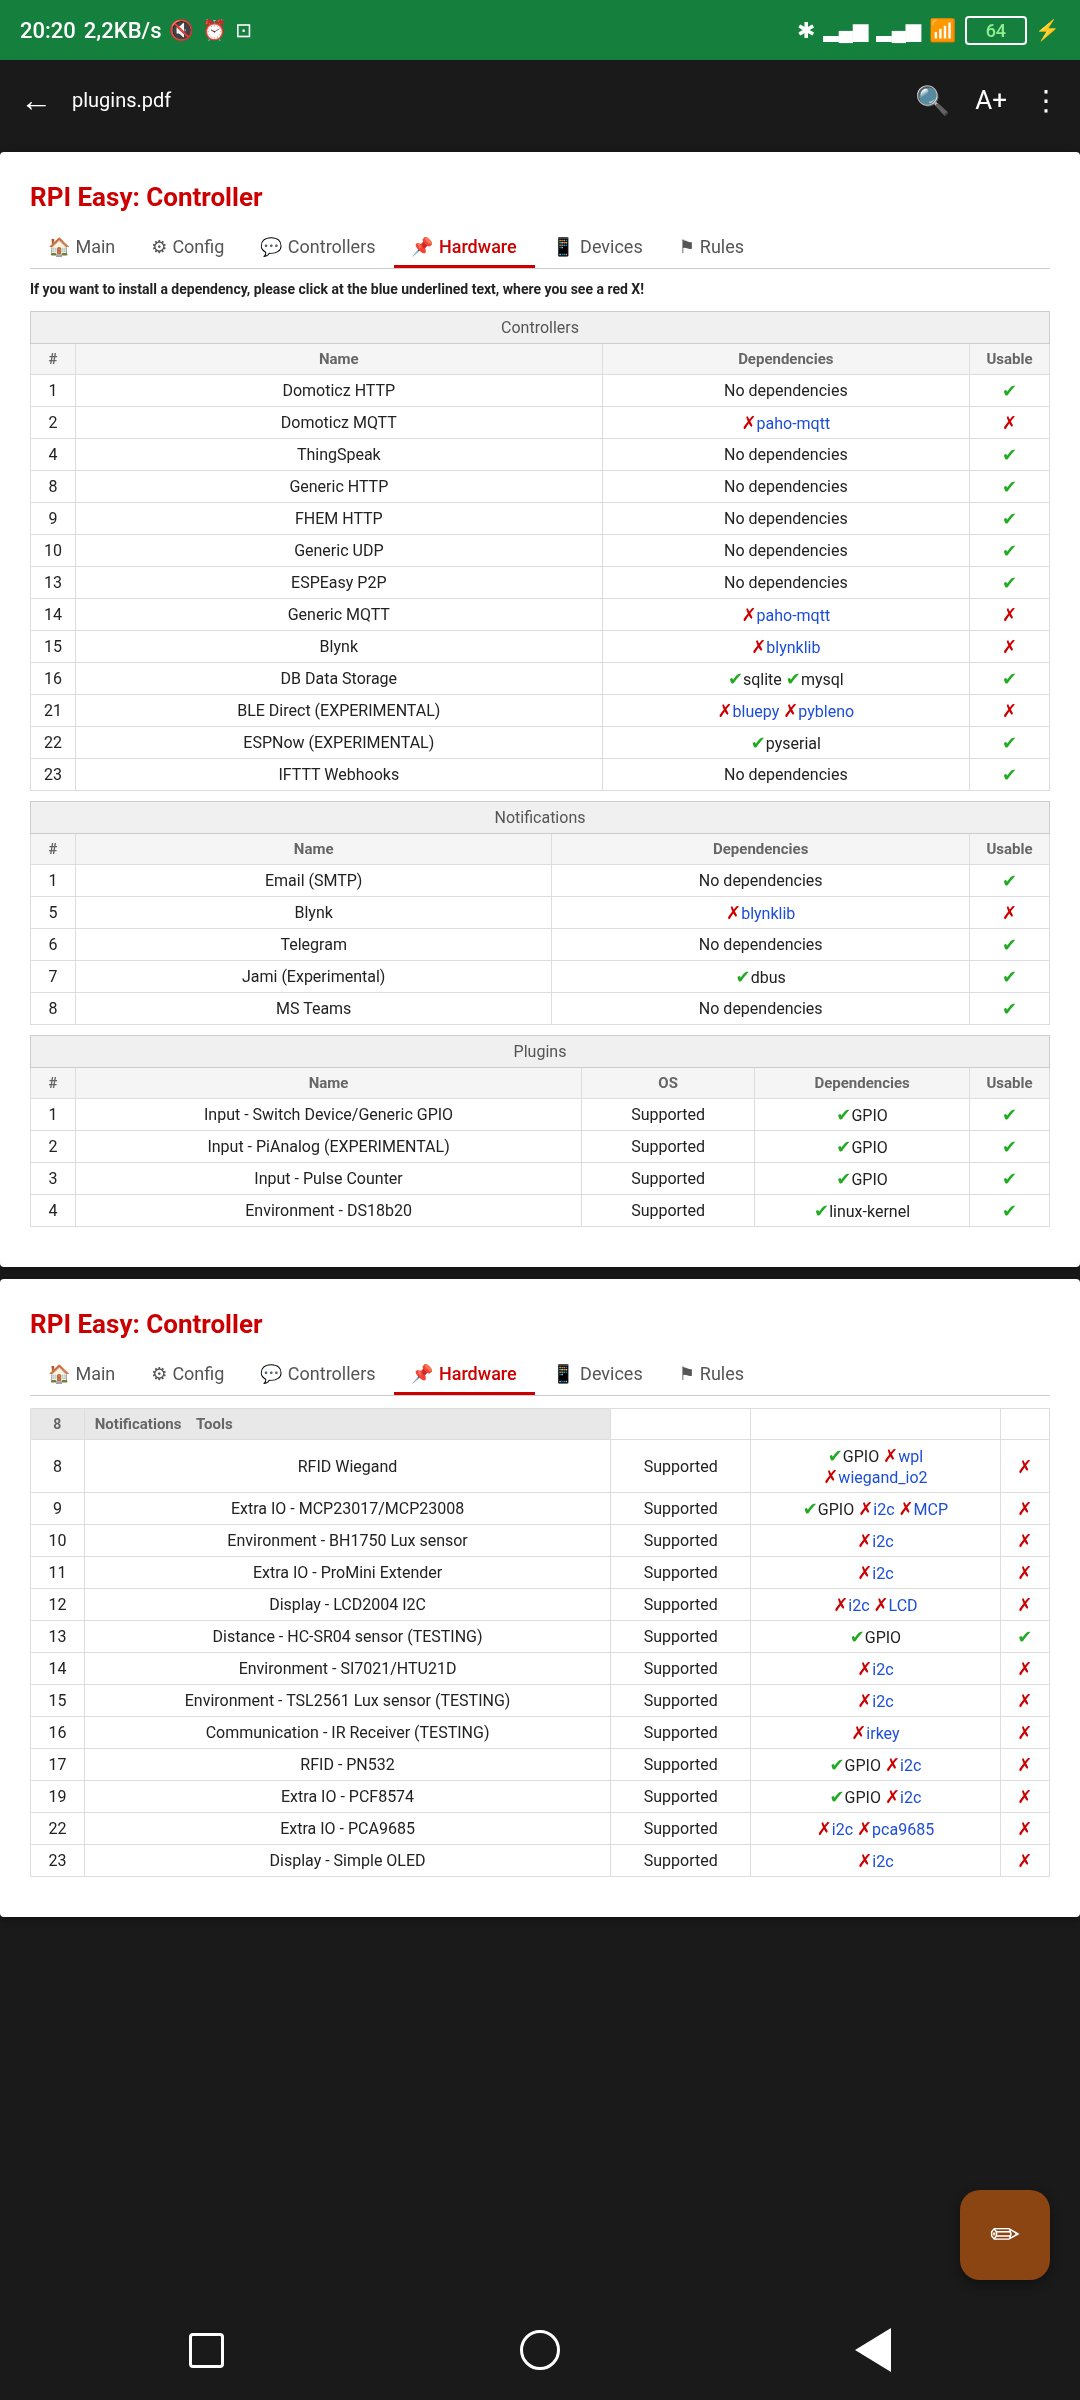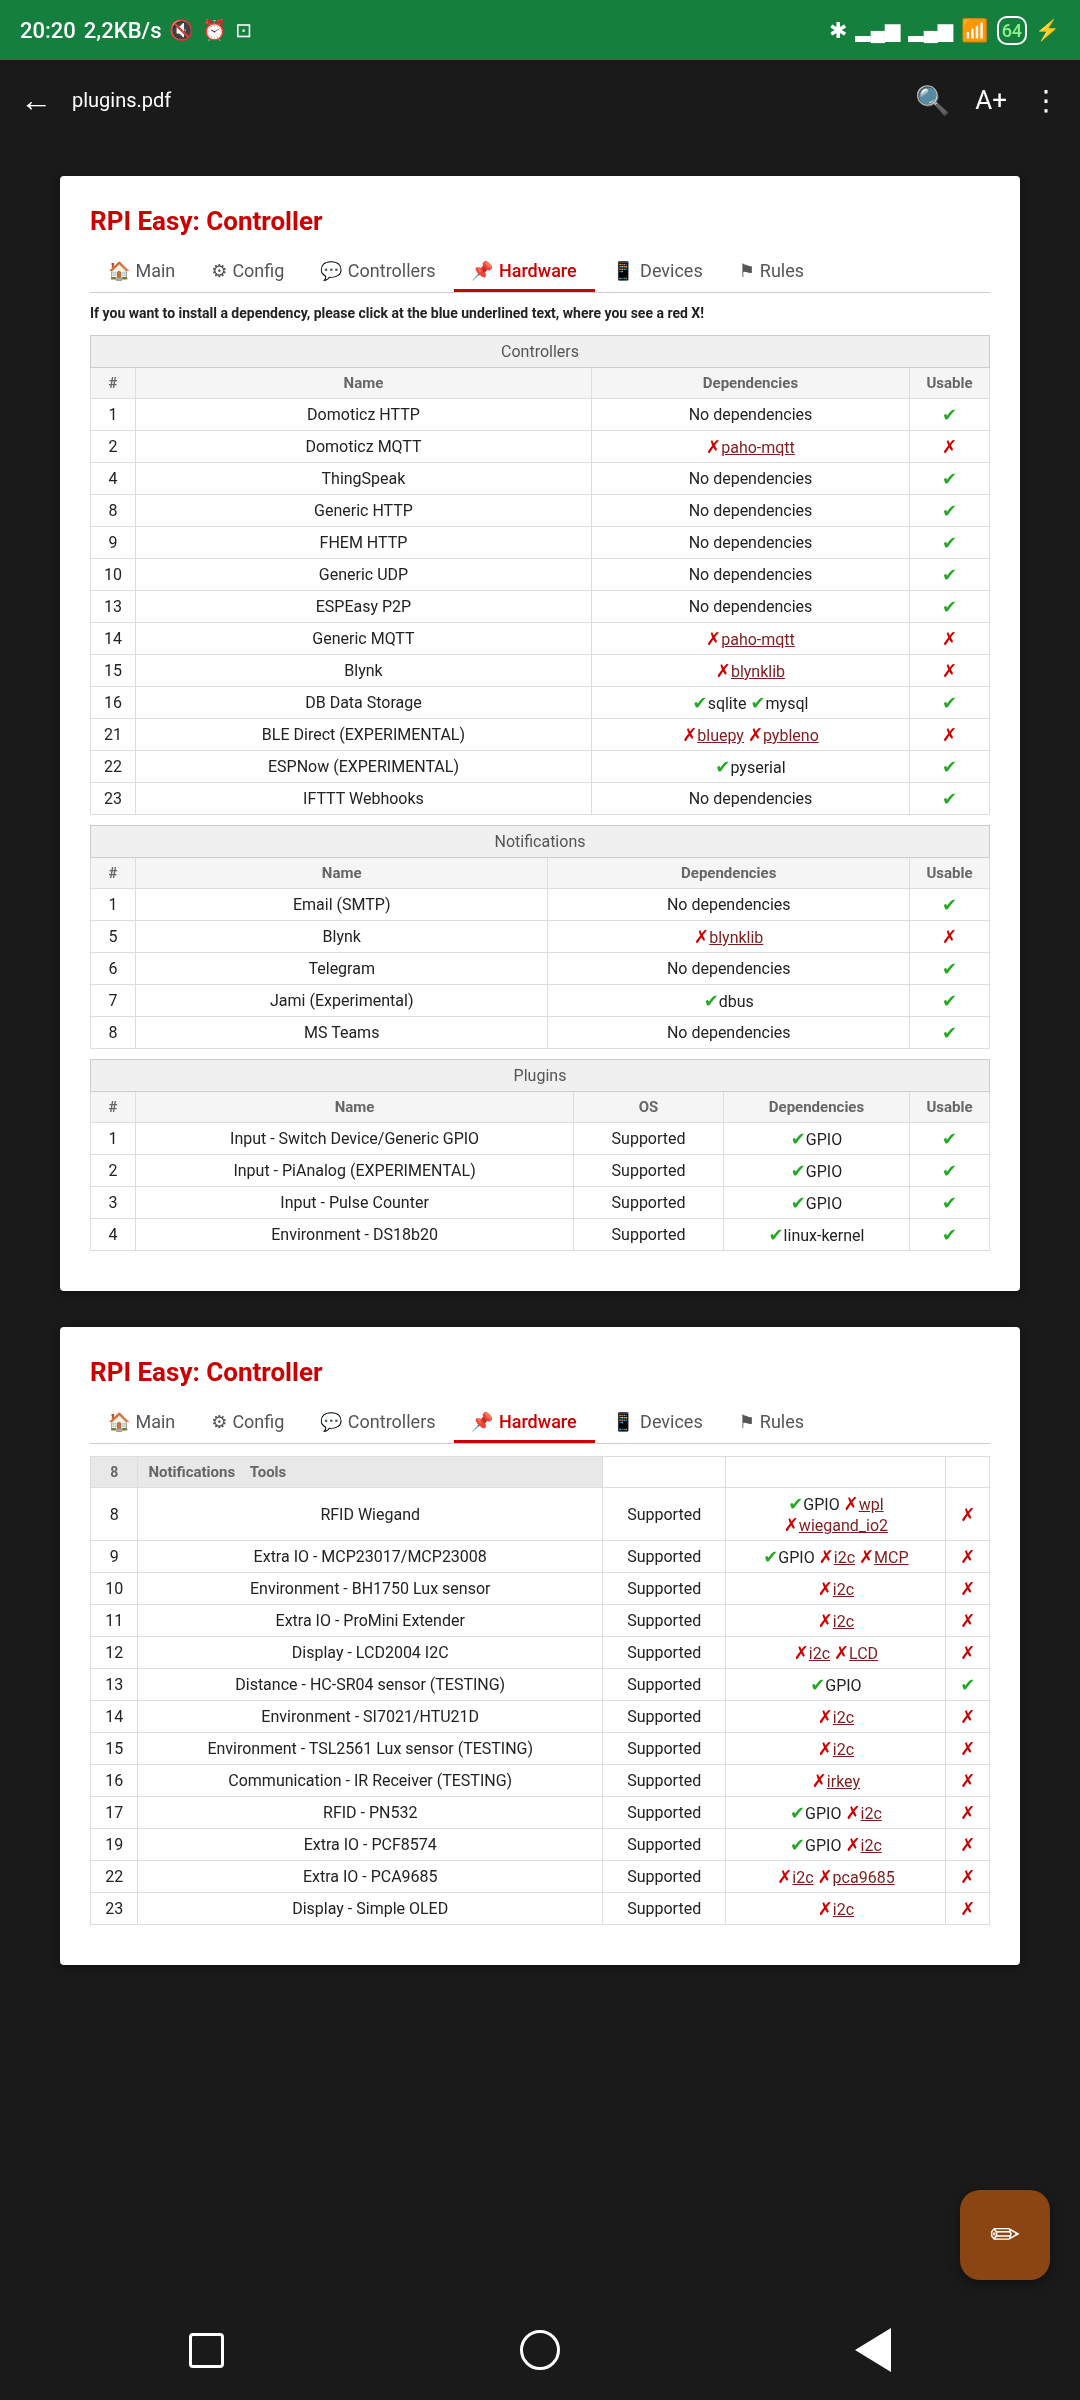--- a/index.html
+++ b/index.html
@@ -21,22 +21,22 @@
       justify-content: space-between;
       padding: 8px 20px;
       height: 60px;
       font-size: 22px;
       font-weight: 500;
     }
     .status-left { display: flex; align-items: center; gap: 8px; }
     .status-right { display: flex; align-items: center; gap: 8px; }
     .battery-box {
       border: 2px solid white;
-      border-radius: 10px;
-      padding: 2px 3px;
+      border-radius: 4px;
+      padding: 2px 19px;
       font-size: 18px;
       color: #90ee90;
       position: relative;
     }
 
     
     .top-bar {
       background: #1a1a1a;
       color: white;
       display: flex;
@@ -49,22 +49,22 @@
       font-size: 20px;
       font-weight: 400;
       flex: 1;
     }
     .top-bar-icons { display: flex; gap: 25px; align-items: center; }
     .top-bar-icon { font-size: 28px; color: white; cursor: pointer; }
 
     
     .pdf-page {
       background: white;
-      margin: 36px auto;
-      width: 960px;
+      margin: 12px auto;
+      width: 1080px;
       padding: 30px;
       border-radius: 4px;
       box-shadow: 0 2px 8px rgba(0,0,0,0.4);
     }
 
     
     .rpi-header {
       color: #cc0000;
       font-size: 26px;
       font-weight: bold;
@@ -131,21 +131,21 @@
       padding: 5px 8px;
       text-align: center;
       color: #222;
     }
     .data-row td:nth-child(2) { text-align: center; }
     .num-col { width: 45px; }
     .usable-col { width: 80px; }
 
     .check-green { color: #22aa22; font-size: 18px; }
     .cross-red { color: #cc0000; font-size: 18px; }
-    .link-blue { color: #7f1d1d; text-decoration: underline; }
+    .link-blue { color: #1d4ed8; }
     .dep-cell { text-align: center; }
 
     
     .fab-button {
       position: fixed;
       bottom: 120px;
       right: 30px;
       width: 90px;
       height: 90px;
       background: #8B4513;

